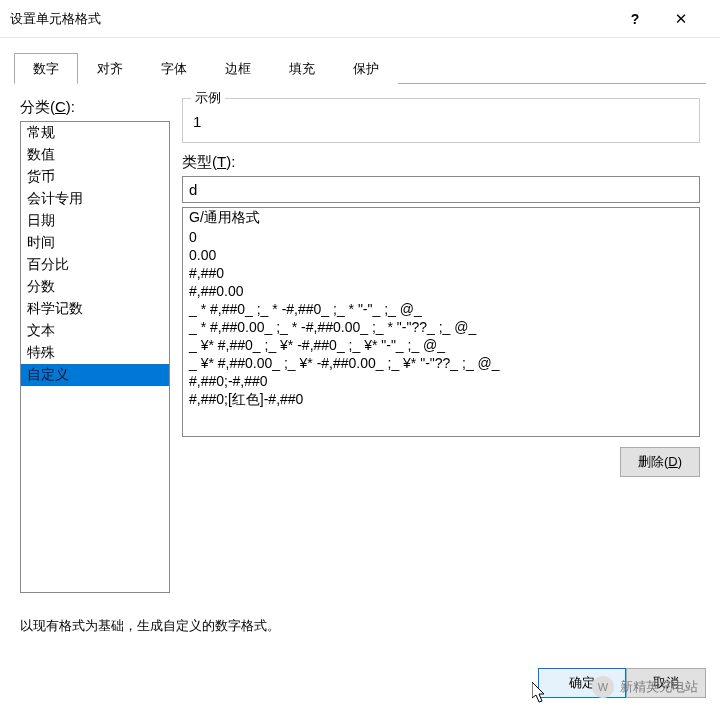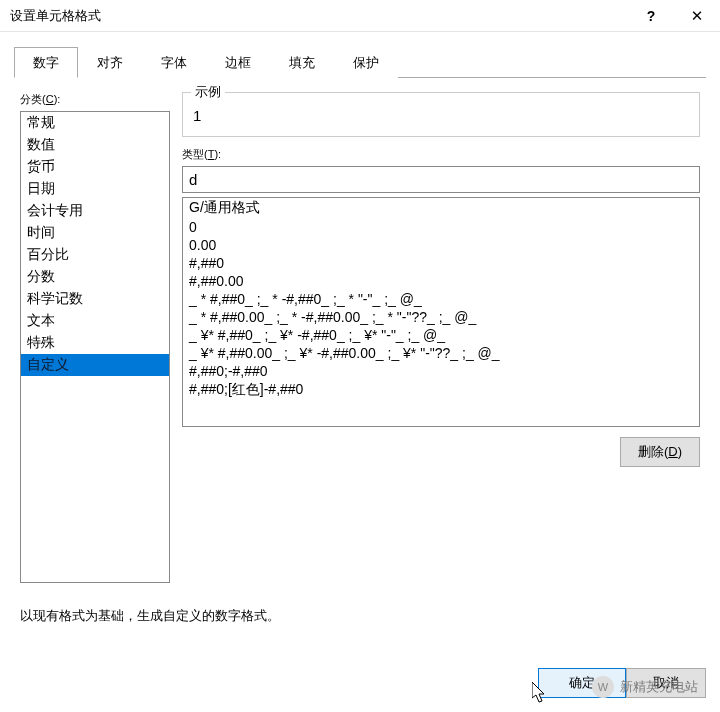--- a/index.html
+++ b/index.html
@@ -1,30 +1,30 @@
 <!DOCTYPE html>
 <html><head>
 <meta charset="utf-8">
 <style>
 * { box-sizing: border-box; margin: 0; padding: 0; }
 body { font-family: "Microsoft YaHei", "SimSun", Arial, sans-serif; font-size: 13px; background: #fff; width: 720px; height: 712px; overflow: hidden; position: relative; }
-.titlebar { height: 32px; display: flex; align-items: center; padding: 0 0 0 10px; background: #fff; border-bottom: 1px solid #e5e5e5; }
+.titlebar { height: 38px; display: flex; align-items: center; padding: 0 16px 0 10px; background: #fff; border-bottom: 1px solid #e5e5e5; }
 .titlebar-title { flex: 1; font-size: 13px; }
 .titlebar-btn { width: 46px; height: 34px; display: flex; align-items: center; justify-content: center; font-size: 14px; font-family: Arial; }
 .titlebar-btn.help { font-weight: bold; }
 .titlebar-btn.close { font-size: 15px; }
 .content { padding: 14px 14px 0 14px; }
 .tabs { display: flex; height: 32px; border-bottom: 1px solid #aaa; }
 .tab { padding: 6px 18px; font-size: 13px; color: #000000; border: 1px solid transparent; position: relative; top: 1px; background: #fff; }
 .tab.active { border: 1px solid #aaa; border-bottom: 1px solid #fff; }
 .tab-body { padding: 14px 6px 0 6px; }
 .columns { display: flex; gap: 12px; }
 .left-col { width: 150px; }
 .right-col { flex: 1; }
-.label-row { margin-bottom: 4px; font-size: 11px; }
+.label-row { margin-bottom: 4px; font-size: 15px; }
 .listbox { border: 1px solid #888; height: 472px; overflow-y: scroll; background: #fff; font-size: 14px; }
 .listbox-item { padding: 2px 6px; }
 .listbox-item.selected { background: #0078d7; color: #0f172a; }
 .fieldset { border: 1px solid #ccc; padding: 10px 10px 12px 10px; margin-bottom: 10px; position: relative; }
 .fieldset-legend { position: absolute; top: -10px; left: 8px; background: #fff; padding: 0 4px; font-size: 13px; }
 .example-val { font-size: 15px; padding-top: 4px; }
 .type-input { width: 100%; border: 1px solid #888; padding: 4px 6px; font-size: 15px; font-family: inherit; margin-bottom: 4px; }
 .type-list { border: 1px solid #888; height: 230px; overflow-y: scroll; font-size: 14px; }
 .type-list-item { padding: 1px 6px; white-space: nowrap; }
 .btn-row { display: flex; justify-content: flex-end; margin-top: 10px; }
@@ -62,22 +62,22 @@
     </div>
 
   <div class="tab-body">
     <div class="columns">
       <div class="left-col">
         <div class="label-row"><span>分类(<span class="underline">C</span>):</span></div>
         <div class="listbox" id="category-listbox">
             <div class="listbox-item">常规</div>
             <div class="listbox-item">数值</div>
             <div class="listbox-item">货币</div>
+            <div class="listbox-item">会计专用</div>
             <div class="listbox-item">日期</div>
-            <div class="listbox-item">会计专用</div>
             <div class="listbox-item">时间</div>
             <div class="listbox-item">百分比</div>
             <div class="listbox-item">分数</div>
             <div class="listbox-item">科学记数</div>
             <div class="listbox-item">文本</div>
             <div class="listbox-item">特殊</div>
             <div class="listbox-item selected">自定义</div>
           </div>
       </div>
       <div class="right-col">

